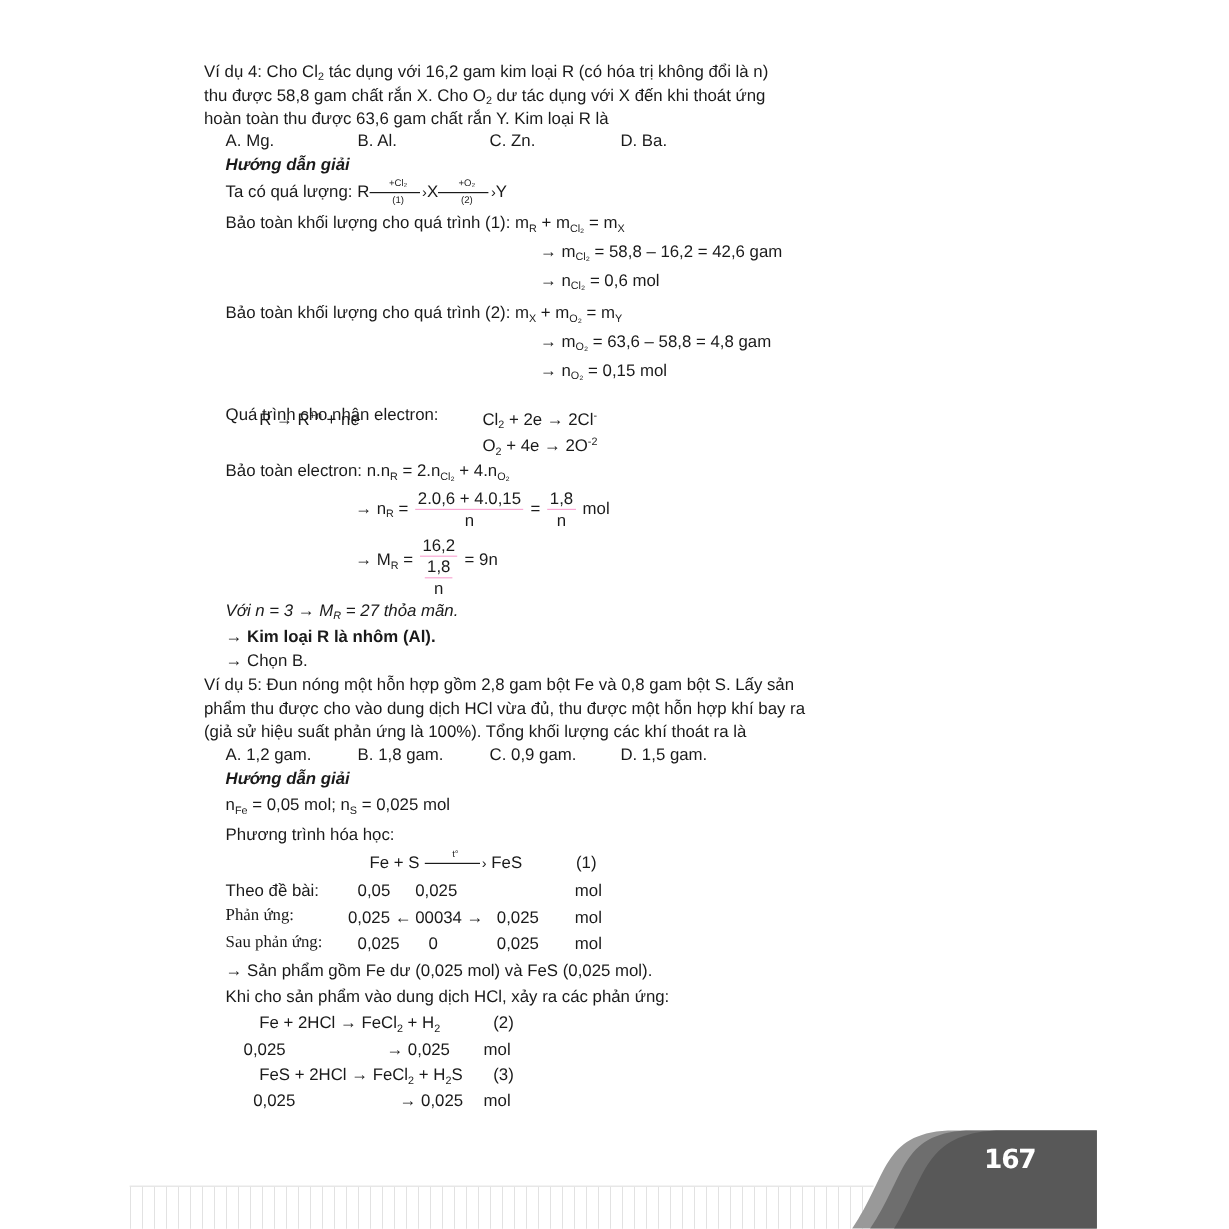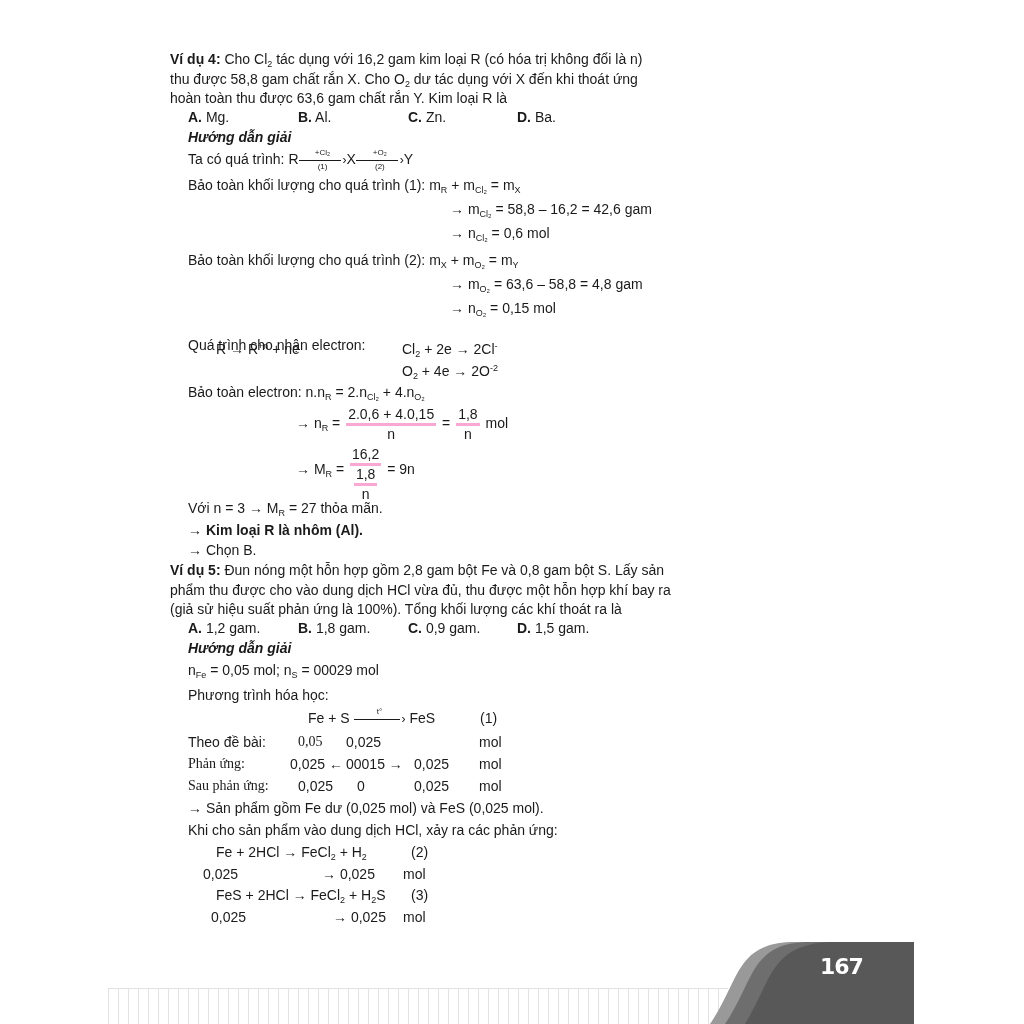--- a/index.html
+++ b/index.html
@@ -1,24 +1,24 @@
 <!DOCTYPE html>
 <html><head>
 <meta charset="utf-8">
 <style>
   html, body { margin:0; padding:0; background:#ffffff; }
   body { width:1024px; height:1024px; position:relative; overflow:hidden;
          font-family:"Liberation Sans", sans-serif; color:#1a1a1a; font-size:14px; }
   .ln { position:absolute; white-space:nowrap; line-height:18px; }
-  .b { font-weight:bold; }
+  .b { font-weight:normal; }
   .bi { font-weight:bold; font-style:italic; }
   sub { font-size:9px; vertical-align:-3px; line-height:0; }
   sup { font-size:9px; vertical-align:5px; line-height:0; }
   .frac { display:inline-block; vertical-align:middle; text-align:center; margin:0 2px; }
-  .frac .num { display:block; border-bottom:3px solid #f9a8d4; padding:0 2px; line-height:17px; }
+  .frac .num { display:block; border-bottom:1px solid #f9a8d4; padding:0 2px; line-height:17px; }
   .frac .den { display:block; line-height:17px; }
   .arr { display:inline-block; position:relative; width:48px; height:18px; vertical-align:middle; }
   .arr .top { position:absolute; top:-3px; left:0; width:100%; text-align:center; font-size:8px; line-height:9px; }
   .arr .bot { position:absolute; top:11px; left:0; width:100%; text-align:center; font-size:8px; line-height:9px; }
   .arr .line { position:absolute; top:9px; left:0; width:42px; height:1px; background:#1a1a1a; }
   .arr .head { position:absolute; top:2px; right:0; font-size:12px; line-height:14px; }
   .footer { position:absolute; left:0; top:940px; width:1024px; height:84px; }
   .ruler { position:absolute; left:108px; top:48px; width:620px; height:36px;
            border-top:1px solid #e2e2e2;
            background-image:repeating-linear-gradient(to right, #e2e2e2 0, #e2e2e2 1px, transparent 1px, transparent 10px); }
@@ -37,21 +37,21 @@
 <div class="ln" style="left:170px;top:89px;">hoàn toàn thu được 63,6 gam chất rắn Y. Kim loại R là</div>
 
 <div class="ln" style="left:188px;top:108px;"><span class="b">A.</span><span> Mg.</span></div>
 <div class="ln" style="left:298px;top:108px;"><span class="b">B.</span><span> Al.</span></div>
 <div class="ln" style="left:408px;top:108px;"><span class="b">C.</span><span> Zn.</span></div>
 <div class="ln" style="left:517px;top:108px;"><span class="b">D.</span><span> Ba.</span></div>
 
 <div class="ln bi" style="left:188px;top:128px;">Hướng dẫn giải</div>
 
 <div class="ln" style="left:188px;top:150px;">
-  <span>Ta có quá trình:  R</span><span class="arr"><span class="top">+Cl₂</span><span class="line"></span><span class="head">›</span><span class="bot">(1)</span></span><span>X</span><span class="arr"><span class="top">+O₂</span><span class="line"></span><span class="head">›</span><span class="bot">(2)</span></span><span>Y</span>
+  <span>Ta có quá lượng:  R</span><span class="arr"><span class="top">+Cl₂</span><span class="line"></span><span class="head">›</span><span class="bot">(1)</span></span><span>X</span><span class="arr"><span class="top">+O₂</span><span class="line"></span><span class="head">›</span><span class="bot">(2)</span></span><span>Y</span>
 </div>
 
 <div class="ln" style="left:188px;top:176px;">
   <span>Bảo toàn khối lượng cho quá trình (1):</span>
   <span> m<sub>R</sub> + m<sub>Cl₂</sub> = m<sub>X</sub></span>
 </div>
 <div class="ln" style="left:450px;top:200px;">→ m<sub>Cl₂</sub><span> = 58,8 – 16,2 = 42,6 gam</span></div>
 <div class="ln" style="left:450px;top:224px;">→ n<sub>Cl₂</sub><span> = 0,6 mol</span></div>
 
 <div class="ln" style="left:188px;top:251px;">
@@ -77,55 +77,55 @@
   <span class="frac"><span class="num">1,8</span><span class="den">n</span></span>
   <span>mol</span>
 </div>
 
 <div class="ln" style="left:296px;top:446px;line-height:34px;">
   → M<sub>R</sub> =
   <span class="frac" style="vertical-align:-14px;"><span class="num">16,2</span><span class="den"><span class="frac" style="margin:0;"><span class="num">1,8</span><span class="den">n</span></span></span></span>
   <span>= 9n</span>
 </div>
 
-<div class="ln" style="left:188px;top:499px;"><span>Với n = 3 → M</span><sub>R</sub><span> = 27 thỏa mãn.</span></div>
+<div class="ln" style="left:188px;top:499px;font-style:italic;"><span>Với n = 3 → M</span><sub>R</sub><span> = 27 thỏa mãn.</span></div>
 <div class="ln" style="left:188px;top:521px;font-weight:bold;">→ Kim loại R là nhôm (Al).</div>
 <div class="ln" style="left:188px;top:541px;">→ Chọn B.</div>
 
 <div class="ln" style="left:170px;top:561px;">
   <span class="b">Ví dụ 5:</span><span> Đun nóng một hỗn hợp gồm 2,8 gam bột Fe và 0,8 gam bột S. Lấy sản</span>
 </div>
 <div class="ln" style="left:170px;top:581px;text-align:right;">phẩm thu được cho vào dung dịch HCl vừa đủ, thu được một hỗn hợp khí bay ra</div>
 <div class="ln" style="left:170px;top:600px;">(giả sử hiệu suất phản ứng là 100%). Tổng khối lượng các khí thoát ra là</div>
 
 <div class="ln" style="left:188px;top:619px;"><span class="b">A.</span><span> 1,2 gam.</span></div>
 <div class="ln" style="left:298px;top:619px;"><span class="b">B.</span><span> 1,8 gam.</span></div>
 <div class="ln" style="left:408px;top:619px;"><span class="b">C.</span><span> 0,9 gam.</span></div>
 <div class="ln" style="left:517px;top:619px;"><span class="b">D.</span><span> 1,5 gam.</span></div>
 
 <div class="ln bi" style="left:188px;top:639px;">Hướng dẫn giải</div>
 
-<div class="ln" style="left:188px;top:661px;">n<sub>Fe</sub><span> = 0,05 mol; n</span><sub>S</sub><span> = 00029 mol</span></div>
+<div class="ln" style="left:188px;top:661px;">n<sub>Fe</sub><span> = 0,05 mol; n</span><sub>S</sub><span> = 0,025 mol</span></div>
 <div class="ln" style="left:188px;top:686px;">Phương trình hóa học:</div>
 
 <div class="ln" style="left:308px;top:709px;">
   <span>Fe  +  S</span>
   <span class="arr" style="width:52px;"><span class="top">t°</span><span class="line" style="width:46px;"></span><span class="head">›</span></span>
   <span>FeS</span>
 </div>
 <div class="ln" style="left:480px;top:709px;">(1)</div>
 
 <div class="ln" style="left:188px;top:733px;">Theo đề bài:</div>
-<div class="ln" style="left:298px;top:733px;font-family:Liberation Serif, serif;">0,05</div>
+<div class="ln" style="left:298px;top:733px;">0,05</div>
 <div class="ln" style="left:346px;top:733px;">0,025</div>
 <div class="ln" style="left:479px;top:733px;">mol</div>
 
 <div class="ln" style="left:188px;top:755px;font-family:Liberation Serif, serif;">Phản ứng:</div>
 <div class="ln" style="left:290px;top:755px;">0,025 ←</div>
-<div class="ln" style="left:346px;top:755px;">00015 →</div>
+<div class="ln" style="left:346px;top:755px;">00034 →</div>
 <div class="ln" style="left:414px;top:755px;">0,025</div>
 <div class="ln" style="left:479px;top:755px;">mol</div>
 
 <div class="ln" style="left:188px;top:777px;font-family:Liberation Serif, serif;">Sau phản ứng:</div>
 <div class="ln" style="left:298px;top:777px;">0,025</div>
 <div class="ln" style="left:357px;top:777px;">0</div>
 <div class="ln" style="left:414px;top:777px;">0,025</div>
 <div class="ln" style="left:479px;top:777px;">mol</div>
 
 <div class="ln" style="left:188px;top:799px;">→ Sản phẩm gồm Fe dư (0,025 mol) và FeS (0,025 mol).</div>

